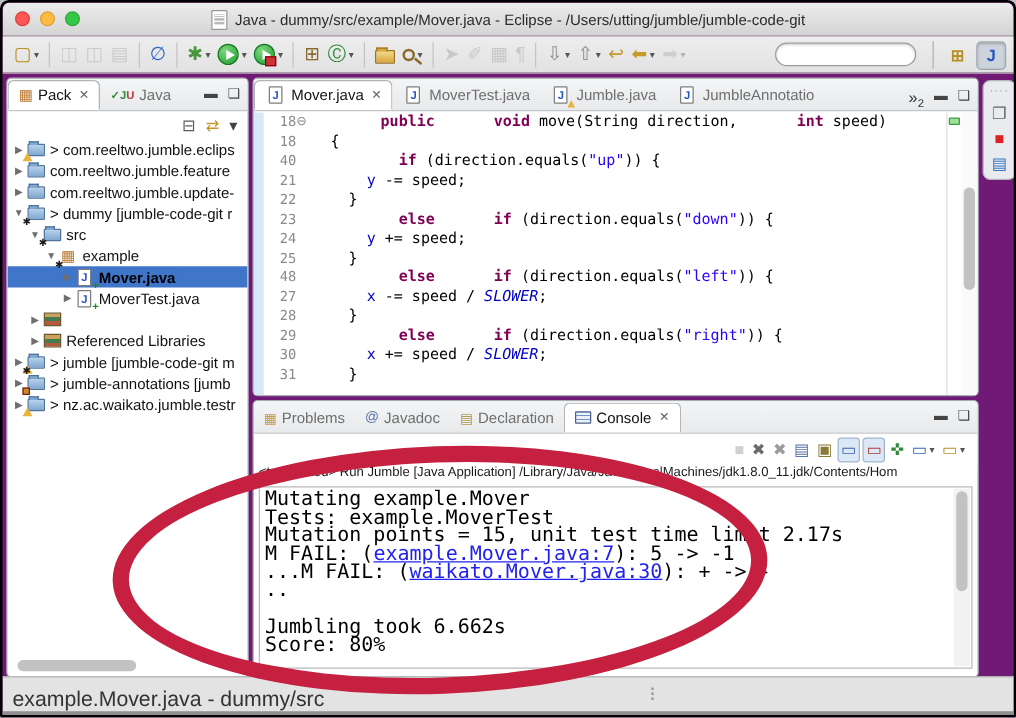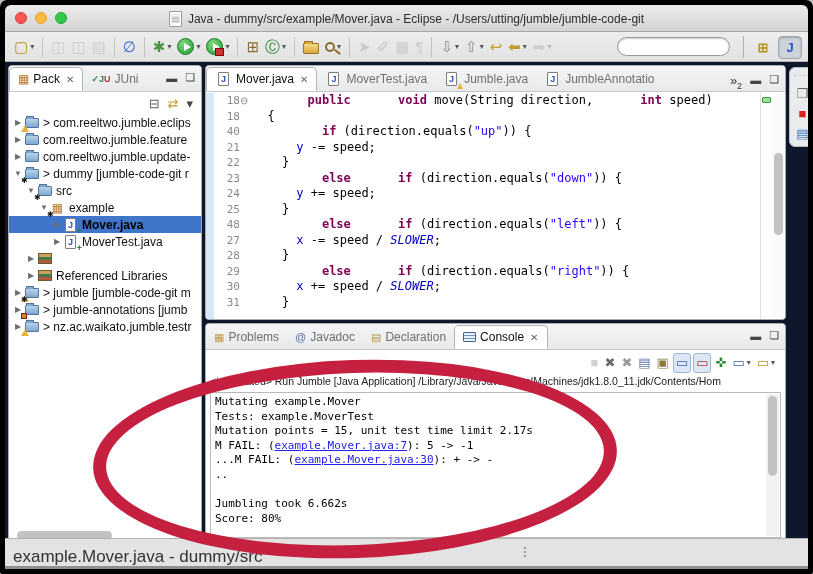--- a/index.html
+++ b/index.html
@@ -1,17 +1,17 @@
 <!DOCTYPE html>
 <html><head>
 <meta charset="utf-8">
 <style>
   * { margin:0; padding:0; box-sizing:border-box; }
   html,body { width:813px; height:574px; background:#bfbfbf; font-family:"Liberation Sans", sans-serif; }
-  .window { position:relative; width:813px; height:574px; background:#0f172a; border:5px solid #000000;
+  .window { position:relative; width:813px; height:574px; background:#701a75; border:2px solid #000000;
             border-radius:7px 7px 2px 2px; overflow:hidden; }
 
   
   .titlebar { position:absolute; top:0; left:0; right:0; height:27px;
     background:linear-gradient(#ececec,#d4d4d4); border-bottom:1px solid #a9a9a9; border-radius:6px 6px 0 0; }
   .traffic { position:absolute; left:10px; top:7px; display:flex; gap:8px; }
   .tl { width:12px; height:12px; border-radius:50%; display:inline-block; }
   .tl.red    { background:#fc5753; border:1px solid #df3e38; }
   .tl.yellow { background:#fdbc40; border:1px solid #de9f34; }
   .tl.green  { background:#33c748; border:1px solid #27aa35; }
@@ -109,21 +109,21 @@
 
   
   #console { left:200px; top:318px; width:581px; height:222px; }
   .ctoolbar { height:25px; display:flex; justify-content:flex-end; align-items:center; padding-right:8px; gap:2px; background:#fff; }
   .cbtn { display:inline-flex; align-items:center; height:20px; padding:0 2px; border-radius:3px; font-size:13px; color:#6b6b6b; }
   .cbtn.pressed { border:1px solid #9fb6cf; background:#dce8f5; }
   .cbtn.disabled { opacity:.4; }
   .cbtn .cg { font-size:13px; }
   .chead { height:15px; font-size:10.5px; color:#1a1a1a; padding:0 4px; white-space:nowrap; overflow:hidden; }
   .cbox { position:absolute; left:4px; right:4px; top:68px; bottom:6px; border:1px solid #b9b9b9; background:#fff; overflow:hidden; }
-  .cbody { position:absolute; left:4px; top:2px; right:16px; bottom:0; font-family:"DejaVu Sans Mono", monospace; font-size:11px; }
+  .cbody { position:absolute; left:4px; top:2px; right:16px; bottom:0; font-family:"DejaVu Sans Mono", monospace; font-size:16px; }
   .csline { height:14.6px; line-height:14.6px; white-space:pre; }
   .clink { color:#2222ee; text-decoration:underline; }
   .cscroll { position:absolute; right:1px; top:1px; bottom:1px; width:13px; background:#f2f2f2; }
   .cthumb { position:absolute; left:2px; top:2px; width:9px; height:80px; background:#c2c2c2; border-radius:5px; }
 
   
   .statusbar { position:absolute; left:0; right:0; bottom:0; height:31px; background:#e3e3e3; border-top:1px solid #b3b3b3; }
   .statusbar .stext { position:absolute; left:8px; top:8px; font-size:17px; color:#333; }
   .statusbar .sdots { position:absolute; left:519px; top:8px; width:2px; height:2px; background:#9a9a9a; box-shadow:0 4px 0 #9a9a9a, 0 8px 0 #9a9a9a; }
   .bottomedge { position:absolute; left:0; right:0; bottom:0; height:3px; background:#8f8f8f; }
@@ -246,21 +246,21 @@
 
   <div class="panel" id="pkg">
     <div class="phead" id="pkg-tabs">
       <span class="tab active">
           <span class="pkgico">▦</span>
           <span>Pack</span>
           <span class="tclose">✕</span>
         </span>
         <span class="tab">
           <span class="junit-ico"><span class="g">✓J</span><span class="r">U</span></span>
-          <span>JUni</span>
+          <span>Java</span>
         </span>
         <div class="winbtns">
         <span>▬</span>
         <span>❏</span>
       </div>
     </div>
     <div class="viewbar" id="pkg-toolbar">
         <span class="vb-btn" style="color: rgb(92, 92, 92); font-size: 13px;">⊟</span>
         <span class="vb-btn" style="color: rgb(199, 154, 46); font-size: 13px;">⇄</span>
         <span class="vb-btn" style="color: rgb(68, 68, 68); font-size: 13px;">▾</span>
@@ -534,21 +534,21 @@
           <span class="dd">▾</span>
         </span>
       </div>
     <div class="chead">&lt;terminated&gt; Run Jumble [Java Application] /Library/Java/JavaVirtualMachines/jdk1.8.0_11.jdk/Contents/Hom</div>
     <div class="cbox">
       <div class="cbody" id="console-body">
           <div class="csline"><span>Mutating example.Mover</span></div>
           <div class="csline"><span>Tests: example.MoverTest</span></div>
           <div class="csline"><span>Mutation points = 15, unit test time limit 2.17s</span></div>
           <div class="csline"><span>M FAIL: (</span><span class="clink">example.Mover.java:7</span><span>): 5 -&gt; -1</span></div>
-          <div class="csline"><span>...M FAIL: (</span><span class="clink">example.Mover.java:30</span><span>): + -&gt; -</span></div>
+          <div class="csline"><span>...M FAIL: (</span><span class="clink">waikato.Mover.java:30</span><span>): + -&gt; -</span></div>
           <div class="csline"><span>..</span></div>
           <div class="csline"><span></span></div>
           <div class="csline"><span>Jumbling took 6.662s</span></div>
           <div class="csline"><span>Score: 80%</span></div>
         </div>
       <div class="cscroll">
           <div class="cthumb"></div>
         </div>
     </div>
   </div>

